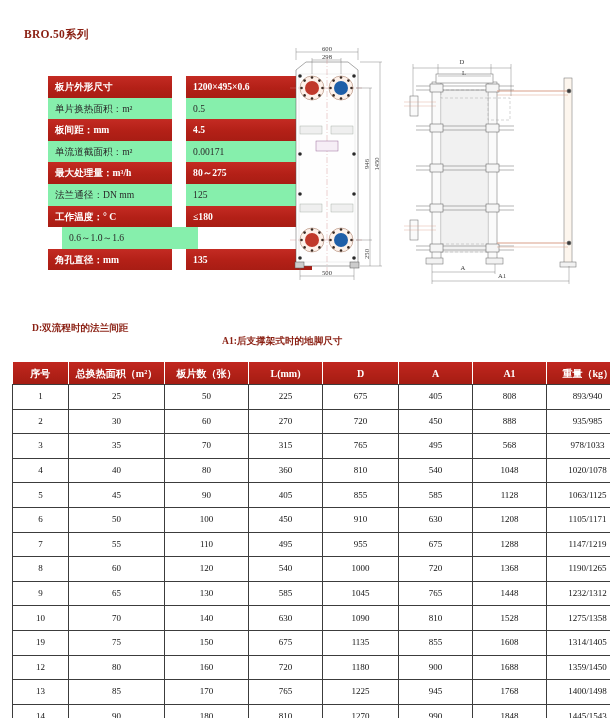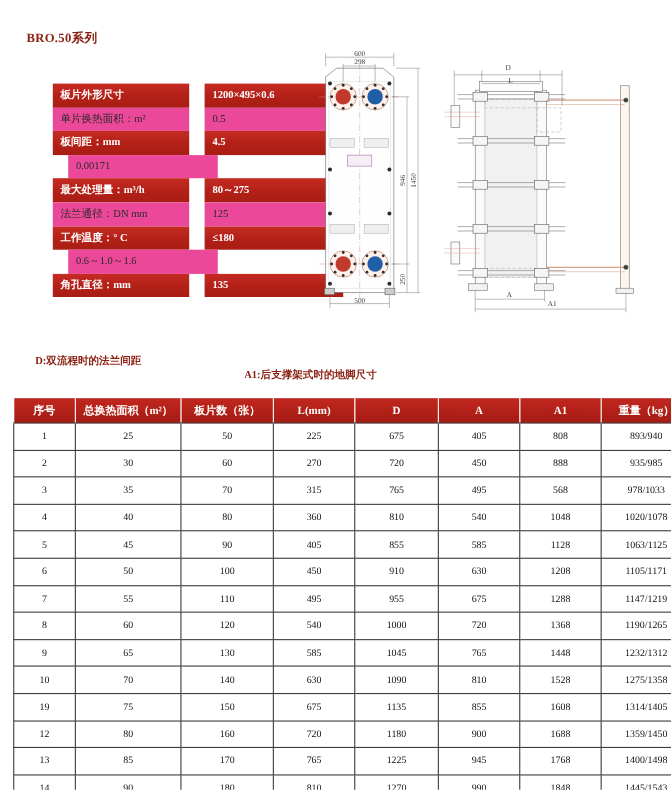--- a/index.html
+++ b/index.html
@@ -40,21 +40,21 @@
     box-sizing:border-box;
     line-height:1;
   }
   .spec-label{width:134px;}
   .spec-value{width:136px;margin-left:14px;text-align:center;}
   .spec-row.red .spec-label,.spec-row.red .spec-value{
     background:linear-gradient(180deg,#c42b23 0%,#b32017 55%,#a81d14 100%);
     color:#ffffff;font-weight:bold;
   }
   .spec-row.gray .spec-label,.spec-row.gray .spec-value{
-    background:#ec4899;
+    background:#86efac;
     color:#2a2a2a;
   }
 
   
   .draw{position:absolute;}
   .dimtext{
     font-size:6.6px;fill:#3a3a3a;
     font-family:"Liberation Serif","DejaVu Serif",serif;
   }
   .dimtext-v{
@@ -124,20 +124,21 @@
     </div>
     <div class="spec-row gray">
       <div class="spec-label">单片换热面积：m²</div>
       <div class="spec-value">0.5</div>
     </div>
     <div class="spec-row red">
       <div class="spec-label">板间距：mm</div>
       <div class="spec-value">4.5</div>
     </div>
     <div class="spec-row gray">
+      <div class="spec-label">单流道截面积：m²</div>
       <div class="spec-value">0.00171</div>
     </div>
     <div class="spec-row red">
       <div class="spec-label">最大处理量：m³/h</div>
       <div class="spec-value">80～275</div>
     </div>
     <div class="spec-row gray">
       <div class="spec-label">法兰通径：DN  mm</div>
       <div class="spec-value">125</div>
     </div>

